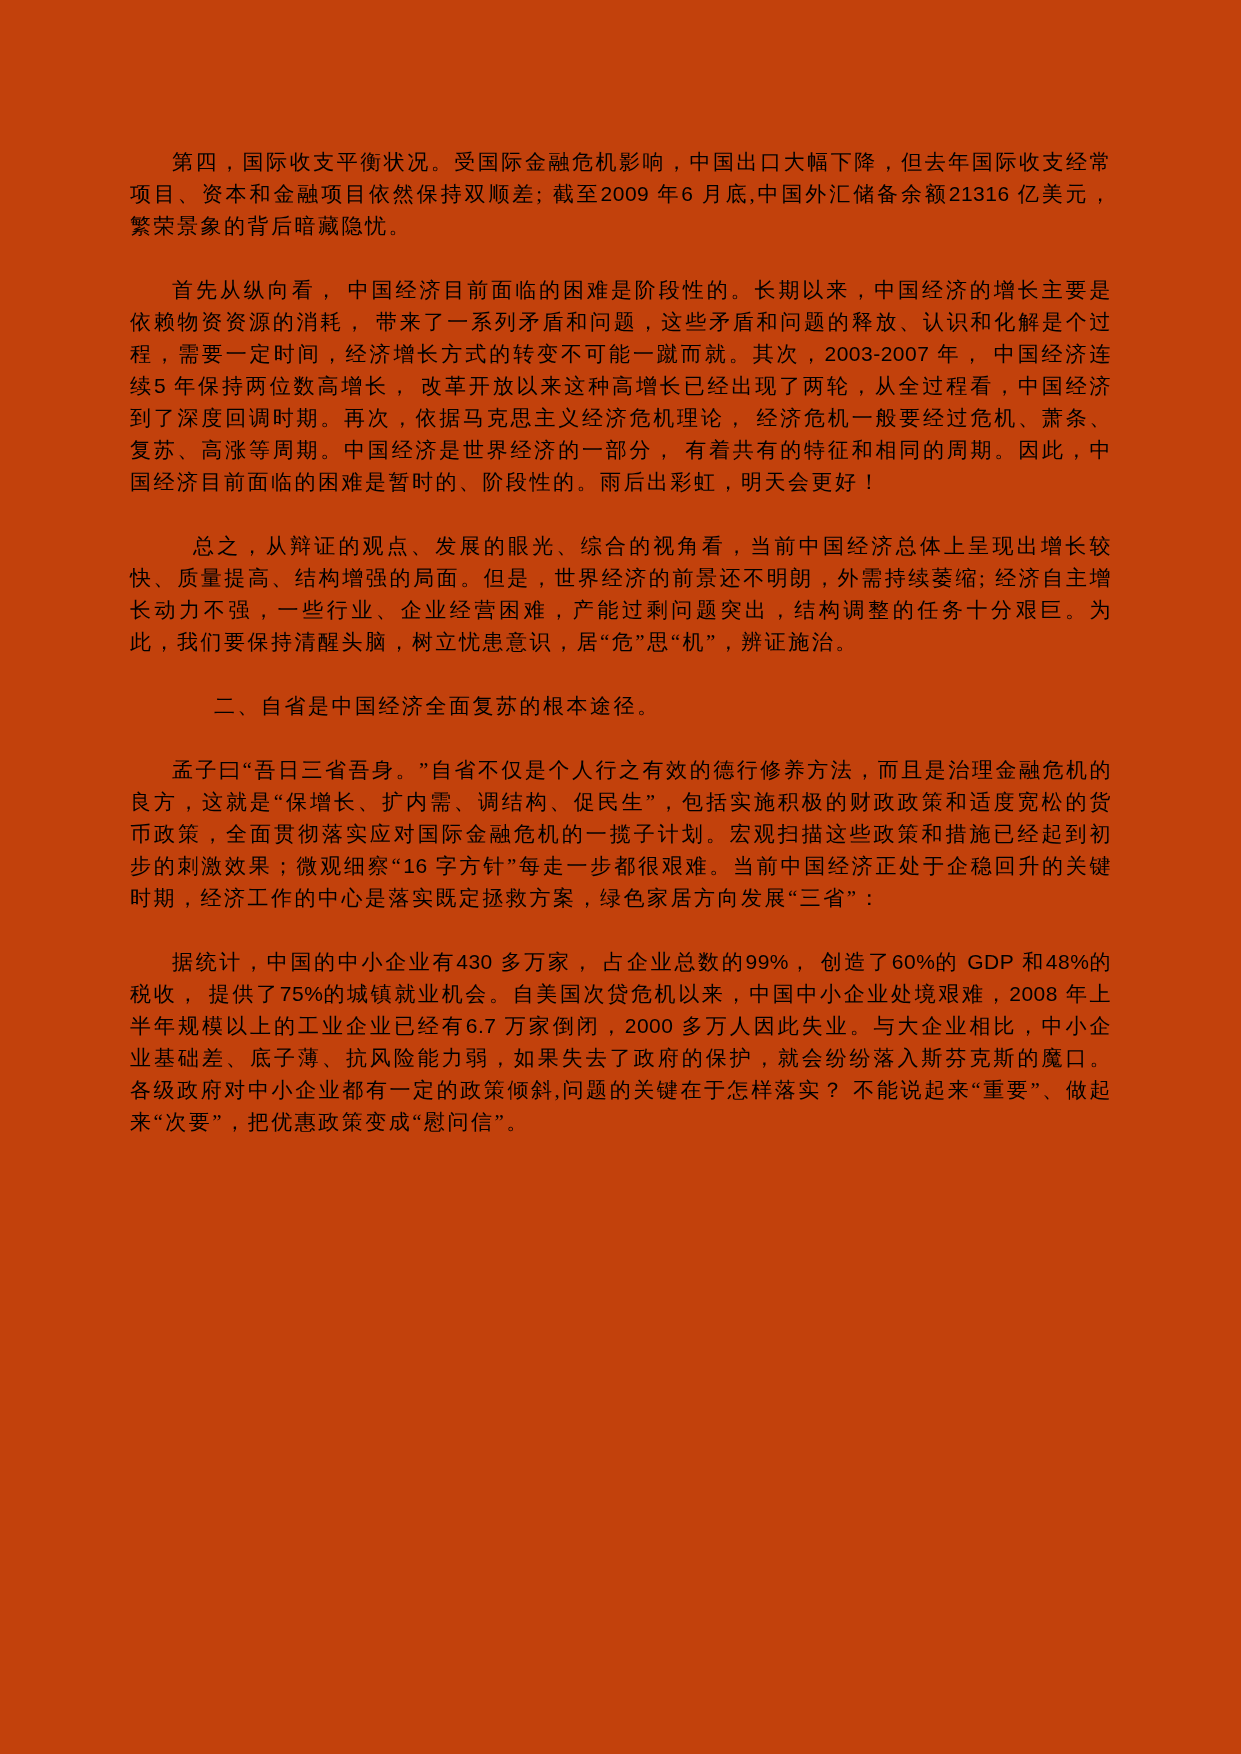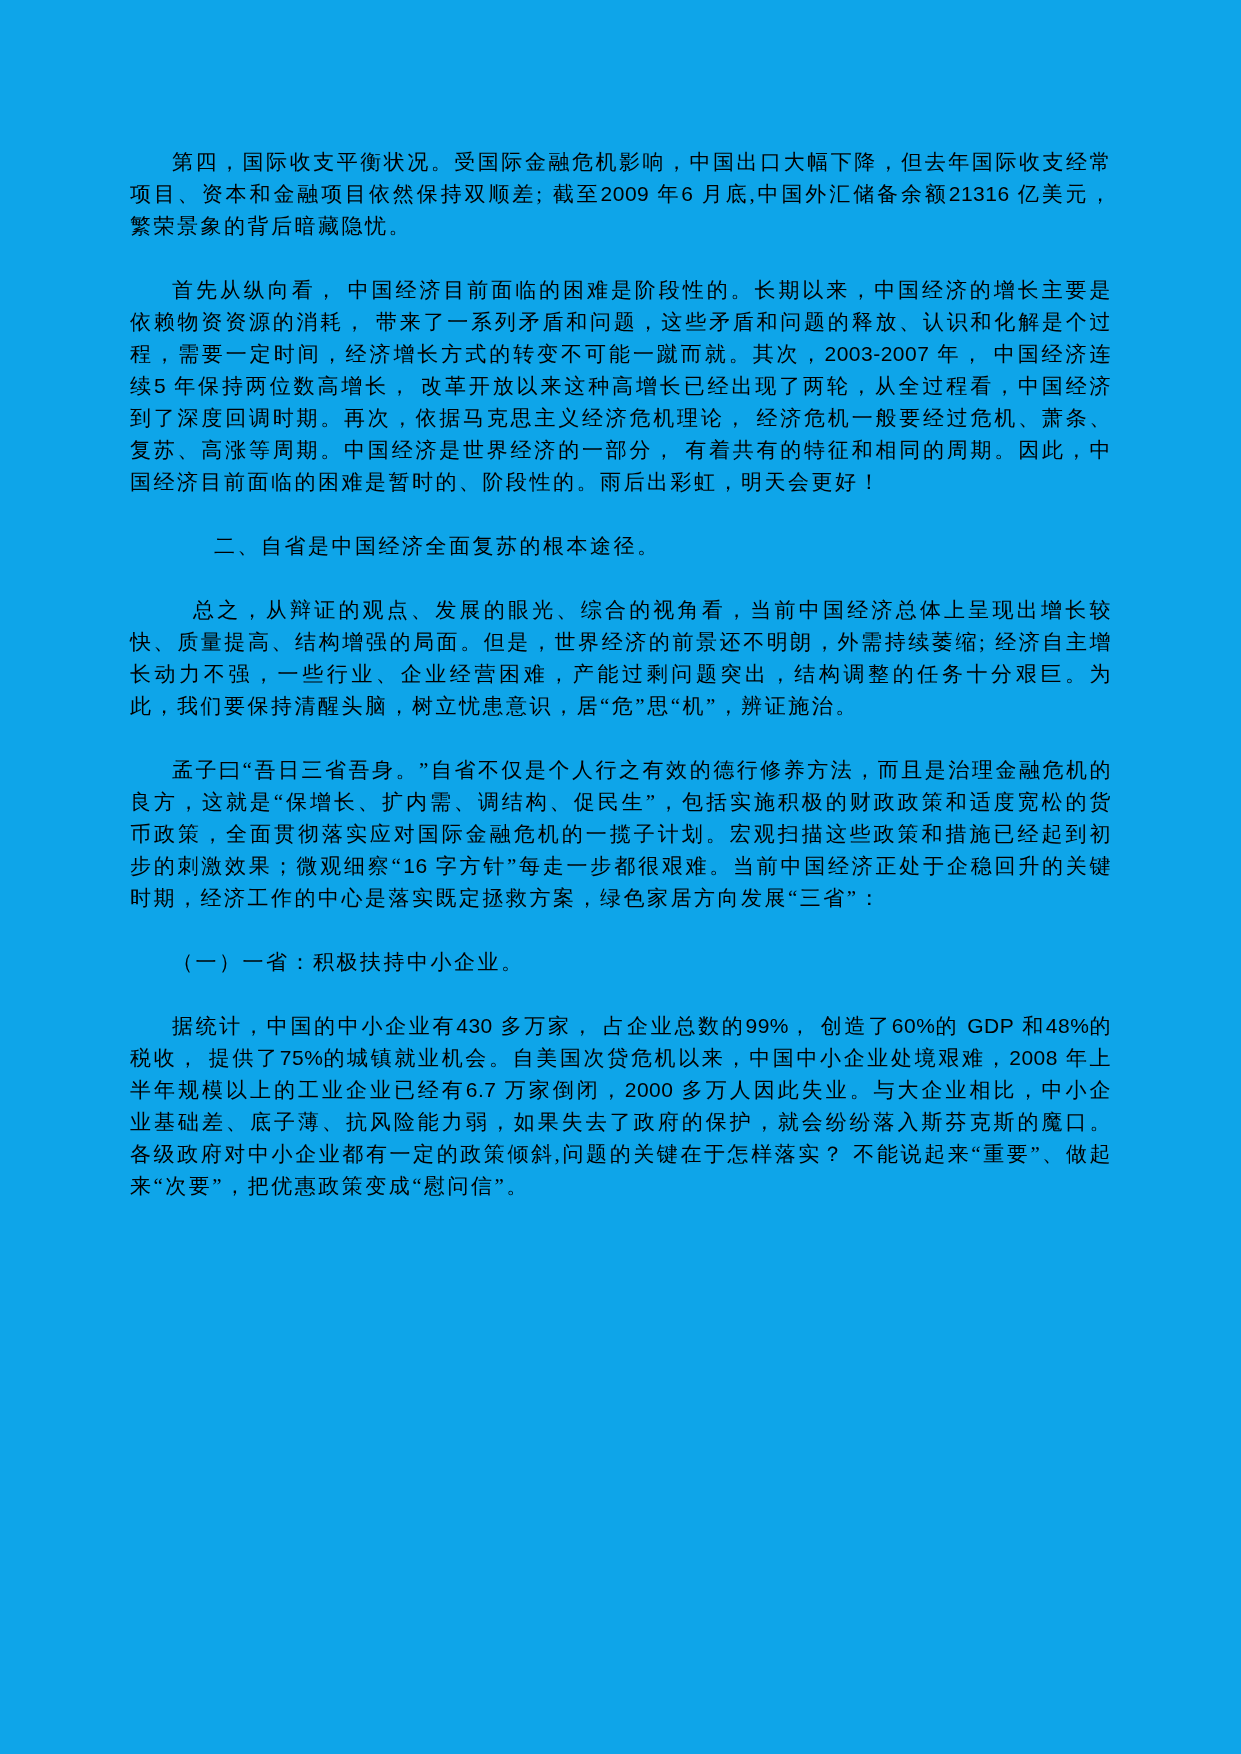--- a/index.html
+++ b/index.html
@@ -9,21 +9,21 @@
   }
   body {
     width: 1241px;
     min-height: 1754px;
     font-family: "Liberation Serif", serif;
     color: #000000;
   }
   .page {
     width: 1241px;
     min-height: 1754px;
-    background: #0ea5e9;
+    background: #c2410c;
     box-sizing: border-box;
     padding: 146px 128px 60px 130px;
   }
   .doc-content {
     width: 983px;
   }
   p.para {
     margin: 0 0 32px 0;
     font-size: 21px;
     line-height: 32px;
@@ -43,19 +43,18 @@
     letter-spacing: 0.5px;
   }
 </style>
 </head>
 <body>
 
 <div class="page">
   <div class="doc-content" id="doc-content">
       <p class="para style-body" style="text-indent: 2em;"><span>第四，国际收支平衡状况。受国际金融危机影响，中国出口大幅下降，但去年国际收支经常项目、资本和金融项目依然保持双顺差; 截至<span class="latin">2009</span> 年<span class="latin">6</span> 月底,中国外汇储备余额<span class="latin">21316</span> 亿美元，繁荣景象的背后暗藏隐忧。</span></p>
       <p class="para style-body" style="text-indent: 2em;"><span>首先从纵向看， 中国经济目前面临的困难是阶段性的。长期以来，中国经济的增长主要是依赖物资资源的消耗， 带来了一系列矛盾和问题，这些矛盾和问题的释放、认识和化解是个过程，需要一定时间，经济增长方式的转变不可能一蹴而就。其次，<span class="latin">2003-2007</span> 年， 中国经济连续<span class="latin">5</span> 年保持两位数高增长， 改革开放以来这种高增长已经出现了两轮，从全过程看，中国经济到了深度回调时期。再次，依据</span><span class="u">马克思主义</span><span>经济危机理论， 经济危机一般要经过危机、萧条、复苏、高涨等周期。中国经济是世界经济的一部分， 有着共有的特征和相同的周期。因此，中国经济目前面临的困难是暂时的、阶段性的。雨后出彩虹，明天会更好！</span></p>
+      <p class="para style-body" style="text-indent: 3em;"><span>总之，从辩证的观点、发展的眼光、综合的视角看，当前中国经济总体上呈现出增长较快、质量提高、结构增强的局面。但是，世界经济的前景还不明朗，外需持续萎缩; 经济自主增长动力不强，一些行业、</span><span class="u">企业</span><span>经营困难，产能过剩问题突出，结构调整的任务十分艰巨。为此，我们要保持清醒头脑，树立忧患意识，居“危”思“机”，辨证施治。</span></p>
       <p class="para style-heading" style="text-indent: 4em;"><span>二、自省是中国经济全面复苏的根本途径。</span></p>
-      <p class="para style-body" style="text-indent: 3em;"><span>总之，从辩证的观点、发展的眼光、综合的视角看，当前中国经济总体上呈现出增长较快、质量提高、结构增强的局面。但是，世界经济的前景还不明朗，外需持续萎缩; 经济自主增长动力不强，一些行业、</span><span class="u">企业</span><span>经营困难，产能过剩问题突出，结构调整的任务十分艰巨。为此，我们要保持清醒头脑，树立忧患意识，居“危”思“机”，辨证施治。</span></p>
       <p class="para style-body" style="text-indent: 2em;"><span>孟子曰“吾日三省吾身。”自省不仅是个人行之有效的德行修养方法，而且是治理金融危机的良方，这就是“保增长、扩内需、调结构、促民生”，包括实施积极的</span><span class="u">财政</span><span>政策和适度宽松的货币政策，全面贯彻落实应对国际金融危机的一揽子计划。宏观扫描这些政策和措施已经起到初步的刺激效果；微观细察“<span class="latin">16</span> 字方针”每走一步都很艰难。当前中国经济正处于企稳回升的关键时期，经济</span><span class="u">工作</span><span>的中心是落实既定拯救方案，绿色家居方向发展“三省”：</span></p>
-      <p class="para style-subheading" style="text-indent: 2em;"><span>（一）一省：积极扶持中小企业。</span></p>
       <p class="para style-body" style="text-indent: 2em;"><span>据统计，中国的中小企业有<span class="latin">430</span> 多万家， 占企业总数的<span class="latin">99%</span>， 创造了<span class="latin">60%</span>的 <span class="latin">GDP</span> 和<span class="latin">48%</span>的</span><span class="u">税收</span><span>， 提供了<span class="latin">75%</span>的城镇就业机会。自美国次贷危机以来，中国中小企业处境艰难，<span class="latin">2008</span> 年上半年规模以上的工业企业已经有<span class="latin">6.7</span> 万家倒闭，<span class="latin">2000</span> 多万人因此失业。与大企业相比，中小企业基础差、底子薄、抗风险能力弱，如果失去了政府的保护，就会纷纷落入斯芬克斯的魔口。各级政府对中小企业都有一定的政策倾斜,问题的关键在于怎样落实？ 不能说起来“重要”、做起来“次要”，把优惠政策变成“慰问信”。</span></p>
     </div>
 </div>
 
 </body></html>

